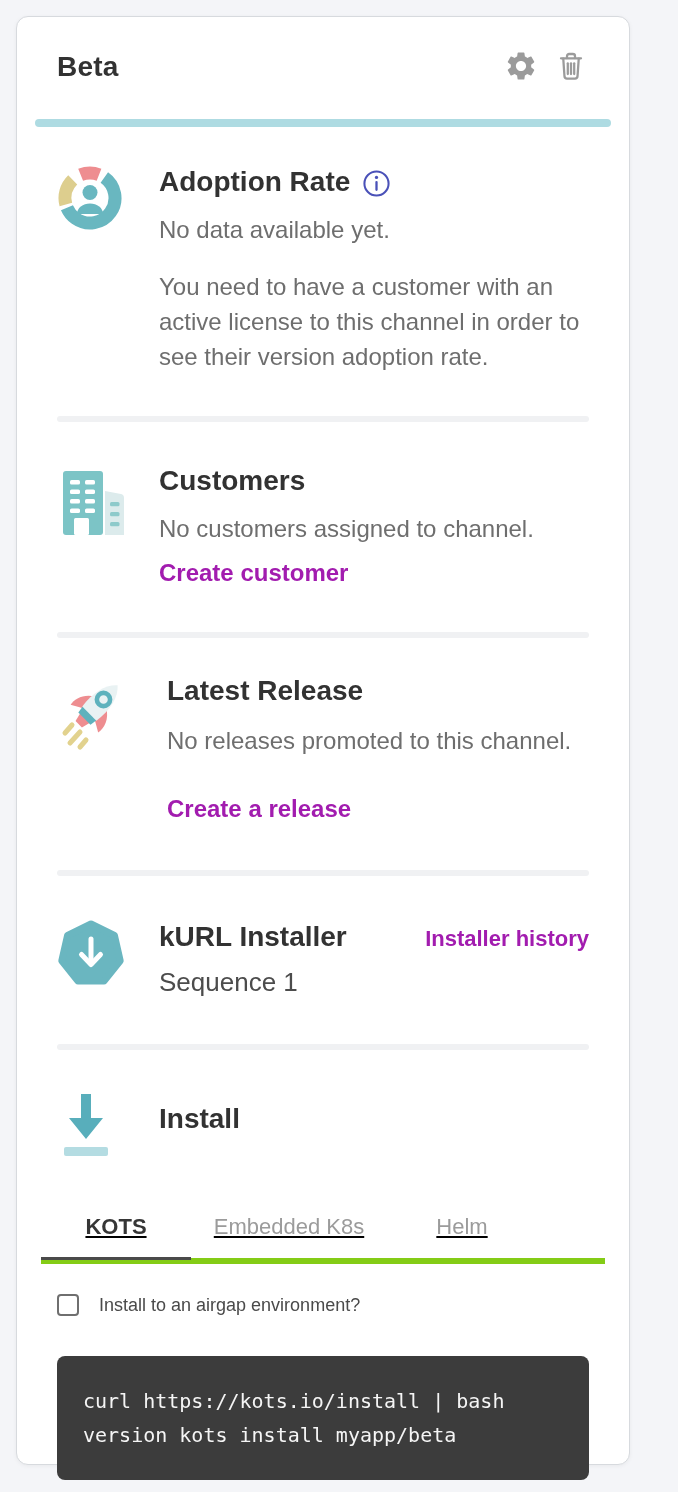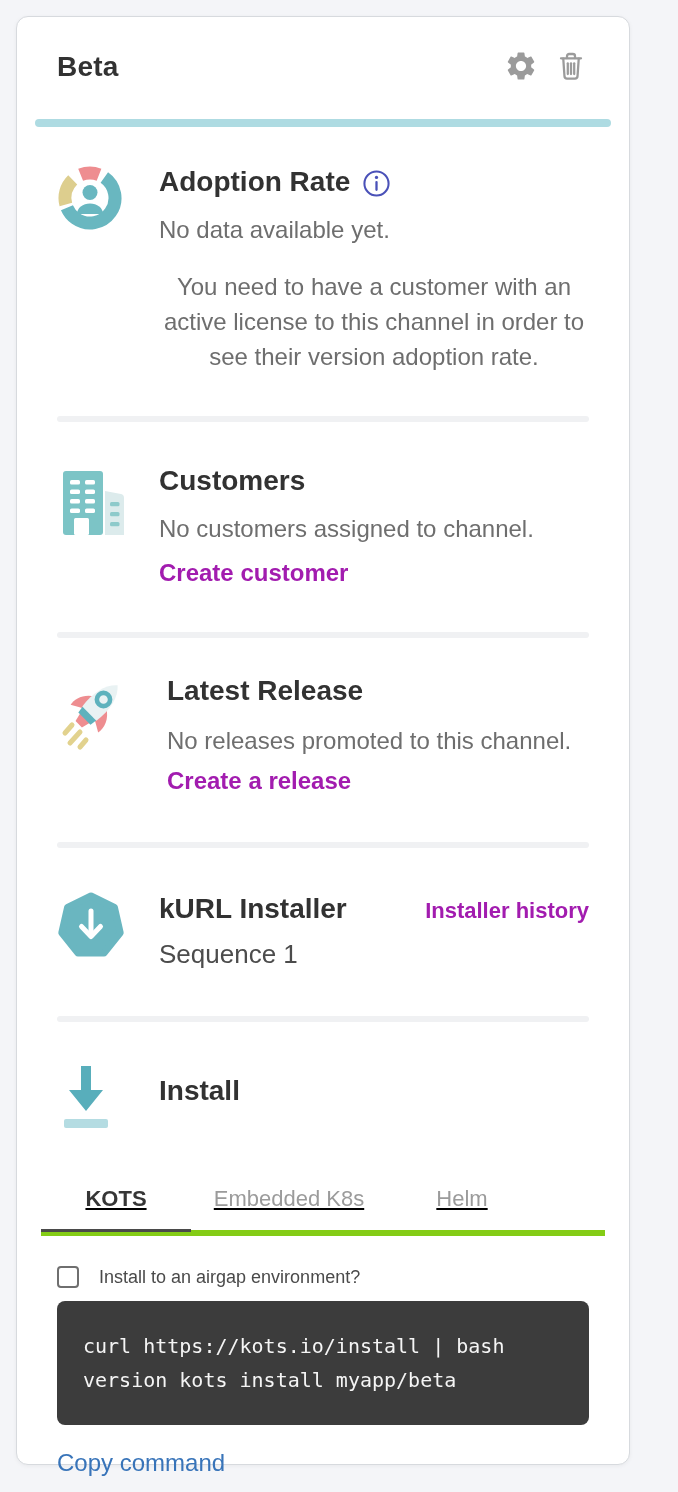--- a/index.html
+++ b/index.html
@@ -23,21 +23,21 @@
   .header-actions{margin-left:auto;display:flex;align-items:center;gap:14px;}
   .icon-btn{width:36px;height:36px;display:flex;align-items:center;justify-content:center;cursor:pointer;background:none;border:none;padding:0;}
   .accent-line{height:8px;border-radius:4px;background:#aedbe2;margin:26px -22px 0;}
 
   
   .section{display:flex;align-items:flex-start;}
   .icon-col{width:66px;flex:0 0 66px;margin-right:36px;}
   .text-col{flex:1;min-width:0;}
   .sec-heading{font-size:28px;font-weight:600;color:#323232;line-height:34px;}
   .sec-empty{font-size:24px;color:#6e6e6e;line-height:34px;margin-top:14px;}
-  .sec-hint{font-size:24px;color:#6e6e6e;line-height:35px;margin-top:22px;text-align:center;}
+  .sec-hint{font-size:24px;color:#6e6e6e;line-height:35px;margin-top:22px;}
   .blue-link{font-size:24px;font-weight:600;color:#a21caf;line-height:30px;margin-top:12px;display:inline-block;cursor:pointer;text-decoration:none;}
   .divider{height:6px;border-radius:3px;background:#f0f1f3;}
 
   .sec-adoption{padding:38px 0 42px;}
   .sec-customers{padding:42px 0 44px;}
   .sec-release{padding:36px 0 46px;gap:8px;}
   .sec-installer{padding:44px 0 46px;}
   .sec-install{padding:40px 0 0;}
 
   .heading-row{display:flex;align-items:flex-start;justify-content:space-between;}
@@ -54,21 +54,21 @@
   .tab.active{color:#363636;font-weight:600;}
   .tab.active::after{
     content:"";position:absolute;left:0;right:0;bottom:-2px;height:3px;background:#4a4a4a;
   }
 
   .airgap-row{display:flex;align-items:center;margin-top:30px;gap:20px;}
   .checkbox{width:22px;height:22px;border:2px solid #6f6f6f;border-radius:4px;background:#fff;box-sizing:border-box;cursor:pointer;flex:0 0 22px;}
   .airgap-label{font-size:18px;color:#4a4a4a;}
 
   .code-block{
-    margin-top:13px;background:#3c3c3c;border-radius:8px;
+    margin-top:40px;background:#3c3c3c;border-radius:8px;
     padding:28px 26px;box-sizing:border-box;
   }
   .code-line{
     font-family:"DejaVu Sans Mono", monospace;
     font-size:20px;line-height:34px;color:#f5f5f5;white-space:pre;
   }
   .copy-link{font-size:24px;font-weight:500;color:#3874b9;margin-top:24px;display:inline-block;cursor:pointer;text-decoration:none;}
 </style>
 </head>
 <body>
@@ -175,21 +175,21 @@
         <g stroke="#e2d28e" stroke-width="5" stroke-linecap="round">
           <line x1="8" y1="59" x2="15" y2="51"></line>
           <line x1="13" y1="69" x2="23" y2="58"></line>
           <line x1="23" y1="73" x2="29" y2="66"></line>
         </g>
       </svg>
     </div>
     <div class="text-col">
       <div class="sec-heading">Latest Release</div>
       <div class="sec-empty" style="margin-top:16px;">No releases promoted to this channel.</div>
-      <a class="blue-link" style="margin-top:8px;">Create a release</a>
+      <a class="blue-link" style="margin-top:36px;">Create a release</a>
     </div>
   </div>
   <div class="divider"></div>
 
   <div class="section sec-installer">
     <div class="icon-col">
       <svg width="68" height="68" viewBox="0 0 68 68">
         <polygon points="34,4 57.4,15.3 63.2,40.7 47,61 21,61 4.8,40.7 10.6,15.3" fill="#6ab6c0" stroke="#6ab6c0" stroke-width="7" stroke-linejoin="round"></polygon>
         <g stroke="#ffffff" stroke-width="5" stroke-linecap="round" stroke-linejoin="round" fill="none">
           <line x1="34" y1="19" x2="34" y2="42"></line>

